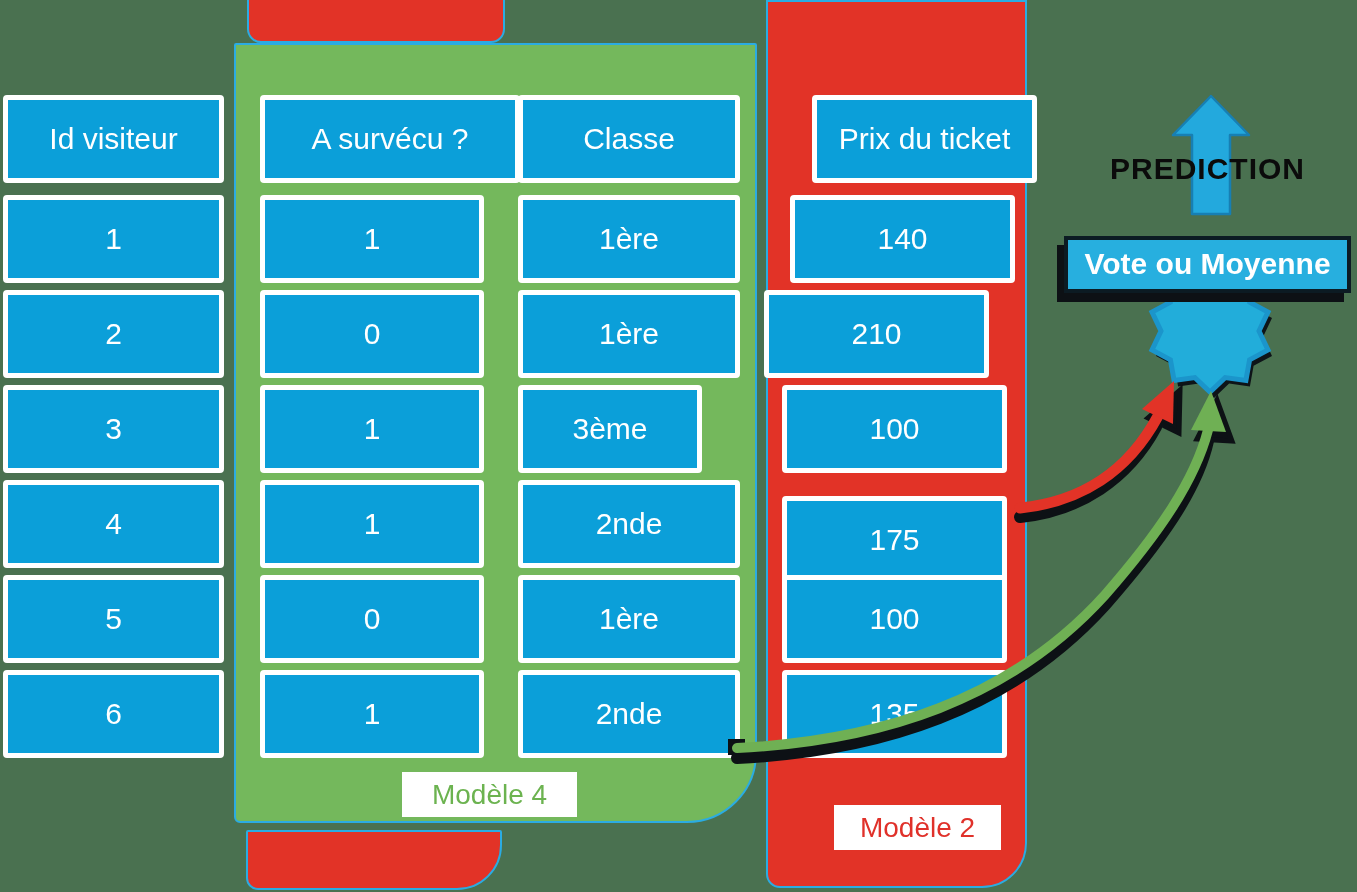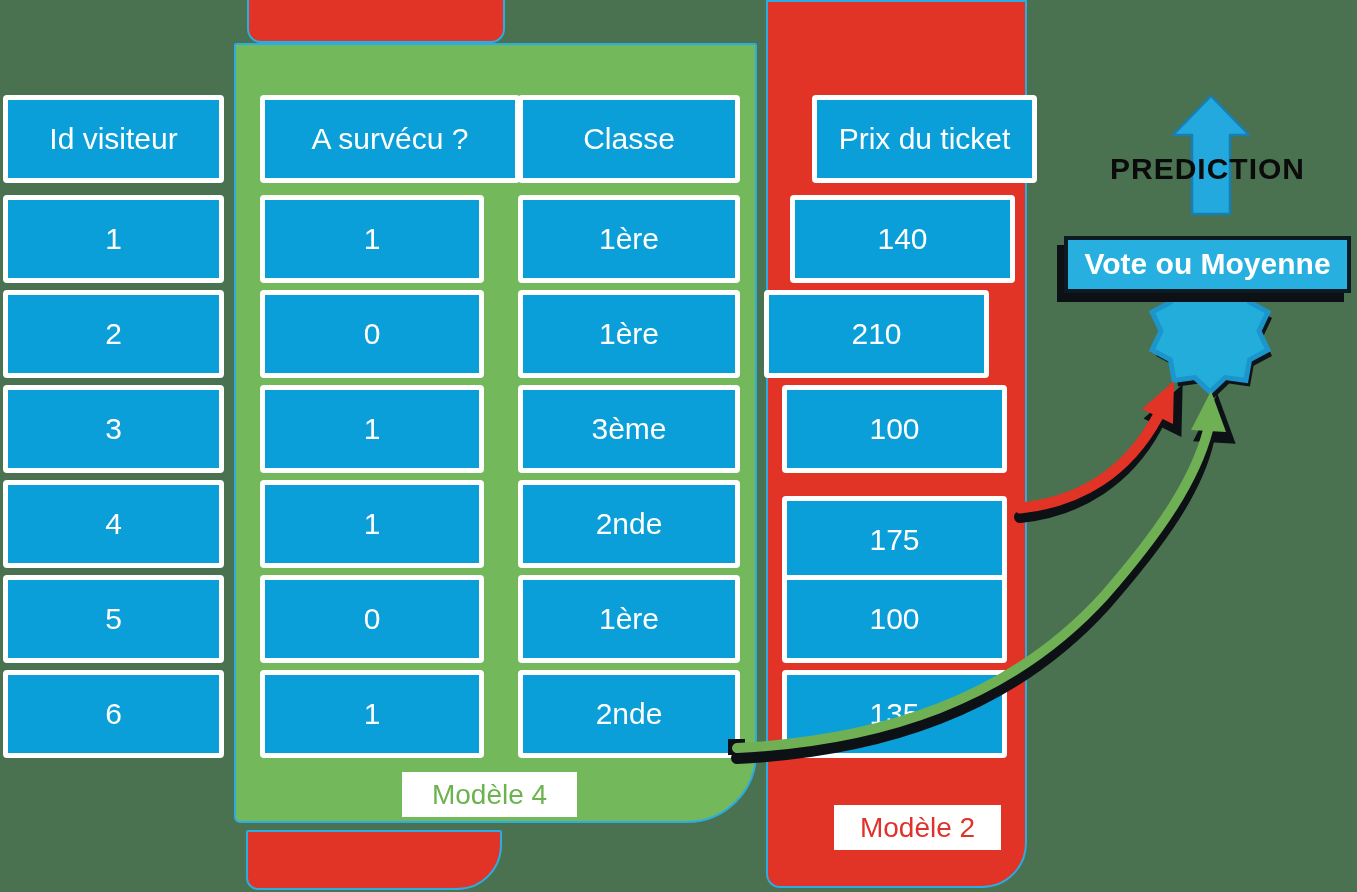--- a/index.html
+++ b/index.html
@@ -71,21 +71,21 @@
       <div class="cell" style="left: 260px; top: 95px; width: 260px; height: 88px;">A survécu ?</div>
       <div class="cell" style="left: 260px; top: 195px; width: 224px; height: 88px;">1</div>
       <div class="cell" style="left: 260px; top: 290px; width: 224px; height: 88px;">0</div>
       <div class="cell" style="left: 260px; top: 385px; width: 224px; height: 88px;">1</div>
       <div class="cell" style="left: 260px; top: 480px; width: 224px; height: 88px;">1</div>
       <div class="cell" style="left: 260px; top: 575px; width: 224px; height: 88px;">0</div>
       <div class="cell" style="left: 260px; top: 670px; width: 224px; height: 88px;">1</div>
       <div class="cell" style="left: 518px; top: 95px; width: 222px; height: 88px;">Classe</div>
       <div class="cell" style="left: 518px; top: 195px; width: 222px; height: 88px;">1ère</div>
       <div class="cell" style="left: 518px; top: 290px; width: 222px; height: 88px;">1ère</div>
-      <div class="cell" style="left: 518px; top: 385px; width: 222px; height: 88px;">3ème</div>
+      <div class="cell" style="left: 518px; top: 385px; width: 184px; height: 88px;">3ème</div>
       <div class="cell" style="left: 518px; top: 480px; width: 222px; height: 88px;">2nde</div>
       <div class="cell" style="left: 518px; top: 575px; width: 222px; height: 88px;">1ère</div>
       <div class="cell" style="left: 518px; top: 670px; width: 222px; height: 88px;">2nde</div>
       <div class="cell" style="left: 782px; top: 95px; width: 225px; height: 88px; margin-left: 30px;">Prix du ticket</div>
       <div class="cell" style="left: 790px; top: 195px; width: 225px; height: 88px;">140</div>
       <div class="cell" style="left: 764px; top: 290px; width: 225px; height: 88px;">210</div>
       <div class="cell" style="left: 782px; top: 385px; width: 225px; height: 88px;">100</div>
       <div class="cell" style="left: 782px; top: 480px; width: 225px; height: 88px; margin-top: 16px;">175</div>
       <div class="cell" style="left: 782px; top: 575px; width: 225px; height: 88px;">100</div>
       <div class="cell" style="left: 782px; top: 670px; width: 225px; height: 88px;">135</div>

